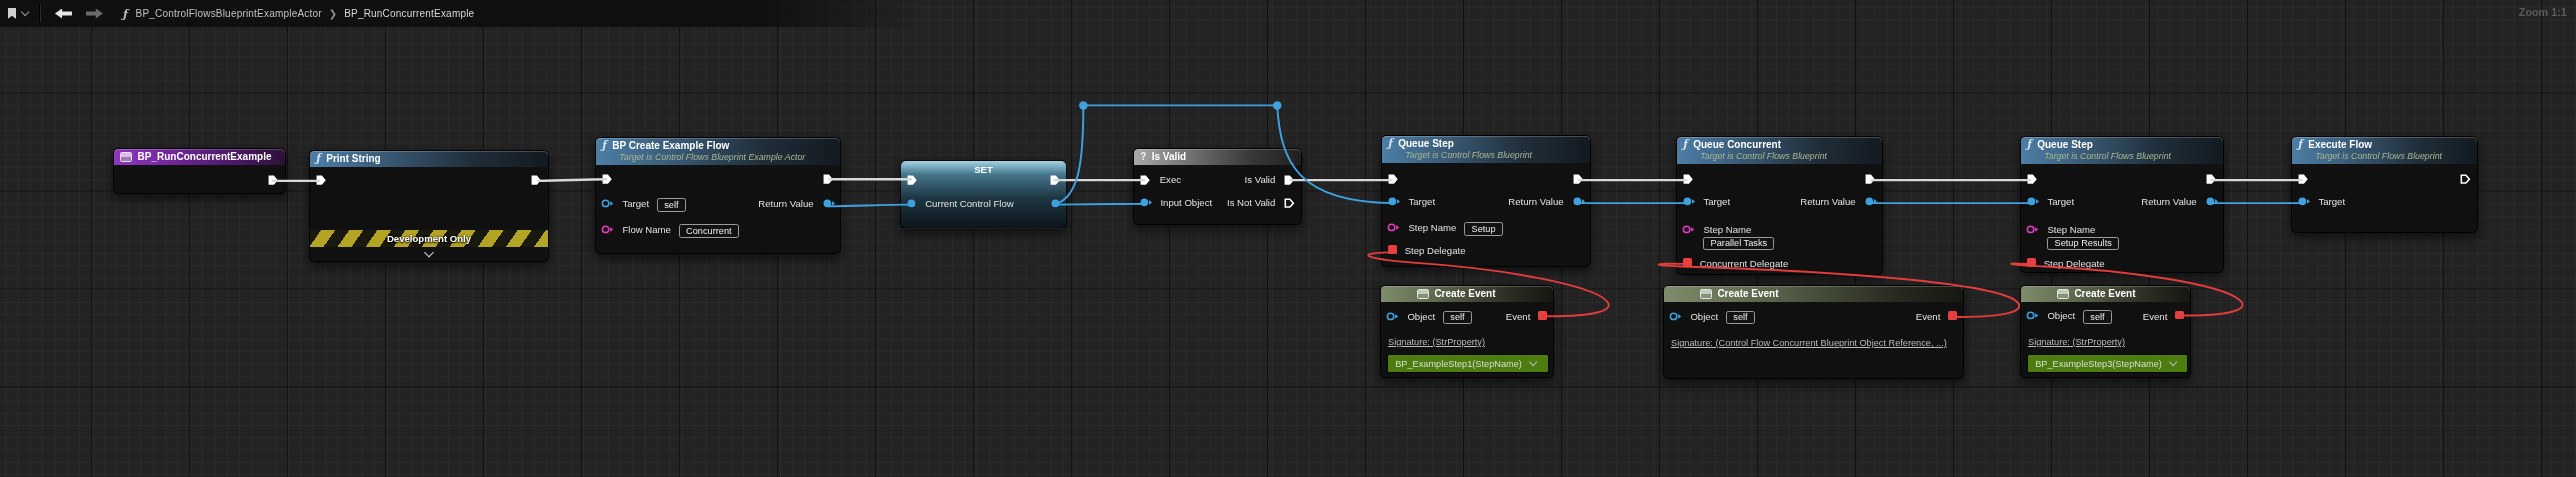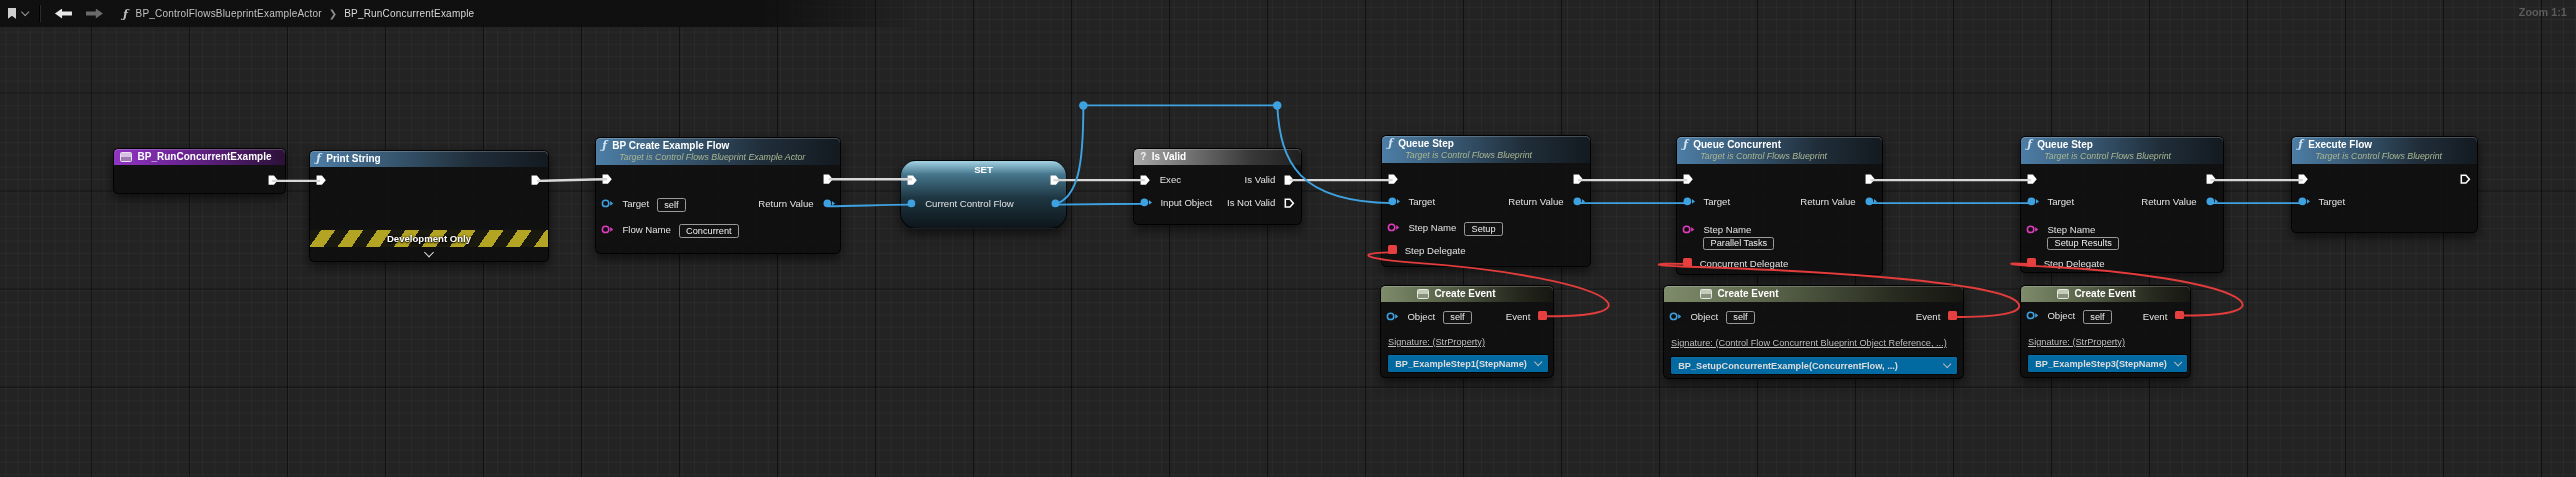--- a/index.html
+++ b/index.html
@@ -53,23 +53,23 @@
   .sq-icon.purple{background:linear-gradient(180deg,#d9bfe8 45%,#a07ab5 45%);}
   .sq-icon.green{background:linear-gradient(180deg,#c3cdb8 45%,#87927a 45%);}
   .prow{position:absolute;display:flex;gap:8px;font-size:9.6px;white-space:nowrap;}
   .prow.right{justify-content:flex-end;}
   .plabel{color:#e3e3e3;}
   .field{background:#121212;border:0.8px solid #9a9a9a;border-radius:2.3px;padding:0.8px 6.2px;
     font-size:9.2px;color:#efefef;white-space:nowrap;}
   .stack{display:flex;flex-direction:column;gap:1.5px;}
   .pin-sq{width:8.5px;height:8.5px;background:#e74040;border-radius:1.5px;flex:0 0 auto;}
   .sig{position:absolute;font-size:9.2px;color:#bdbdbd;white-space:nowrap;text-decoration:underline;}
-  .dropdown{position:absolute;height:17px;background:#0369a1;border:0.8px solid #060606;border-radius:2.3px;
+  .dropdown{position:absolute;height:17px;background:#4d7c0f;border:0.8px solid #060606;border-radius:2.3px;
     display:flex;align-items:center;gap:7.7px;padding:0 7px;font-size:9.2px;color:#dcdcdc;
-    box-shadow:inset 0 0.8px 0 rgba(255,255,255,0.06);font-weight:bold;}
+    box-shadow:inset 0 0.8px 0 rgba(255,255,255,0.06);}
   .dd-chev{width:5.4px;height:5.4px;border-right:1.5px solid #bbb;border-bottom:1.5px solid #bbb;
     transform:rotate(45deg);margin-top:-2.3px;}
   .dd-spacer{flex:1;}
   .devbanner{position:absolute;left:0;right:0;height:17px;display:flex;align-items:center;justify-content:center;
     background:repeating-linear-gradient(-55deg,#b4a424 0 11.5px,#191910 11.5px 23px);
     font-size:9.6px;font-weight:bold;color:#fff;text-shadow:0 0.8px 1.5px #000,0 0 2.3px #000;}
   .adv-chev{position:absolute;left:50%;transform:translateX(-50%) rotate(45deg);width:6.2px;height:6.2px;
     border-right:1.5px solid #ddd;border-bottom:1.5px solid #ddd;}
   svg.pin{flex:0 0 auto;display:block;}
   #wires{position:absolute;left:0;top:0;z-index:3;pointer-events:none;}
@@ -191,21 +191,21 @@
     </div>
     <div class="prow right" style="right:5.4px;top:60px;">
       <span class="plabel">Return Value</span>
       <svg class="pin" width="13" height="10.8" viewBox="0 0 17 14">
         <circle cx="7" cy="7" r="5" fill="#3fa2e0"></circle>
           <path d="M13 4 L17 7 L13 10 Z" fill="#3fa2e0"></path>
       </svg>
     </div>
   </div>
 
-  <div class="node hd-set" style="left:900px;top:160px;width:165px;height:67px;border-radius:16px;">
+  <div class="node hd-set" style="left:900px;top:160px;width:165px;height:67px;border-radius:6px;">
     <div class="ntitle" style="text-align:center;padding-top:3.1px;font-size:9.6px;">SET</div>
     <div class="prow" style="left:4.6px;top:13px;">
       <svg class="pin" width="12.3" height="12.3" viewBox="0 0 16 16">
           <path d="M2 2 L9 2 L14 8 L9 14 L2 14 Z" fill="#fff"></path>
         </svg>
     </div>
     <div class="prow right" style="right:4.6px;top:13px;">
       <svg class="pin" width="12.3" height="12.3" viewBox="0 0 16 16">
           <path d="M2 2 L9 2 L14 8 L9 14 L2 14 Z" fill="#fff"></path>
         </svg>
@@ -390,25 +390,20 @@
         <path d="M12 4 L16 7 L12 10 Z" fill="#3fa2e0"></path>
       </svg>
       <span class="plabel">Object</span>
       <span class="field">self</span>
     </div>
     <div class="prow right" style="right:6.2px;top:25.4px;">
       <span class="plabel">Event</span>
       <span class="pin-sq"></span>
     </div>
     <div class="sig" style="left:7px;top:52px;">Signature: (Control Flow Concurrent Blueprint Object Reference, ...)</div>
-    <div class="dropdown" style="left:6.2px;top:70px;width:272px;">
-      <span>BP_SetupConcurrentExample(ConcurrentFlow, ...)</span>
-      <span class="dd-spacer"></span>
-      <span class="dd-chev"></span>
-    </div>
   </div>
 
   <div class="node" style="left:2020px;top:136px;width:202px;height:135px;">
     <div class="nhead hd-blue">
       <div class="trow">
         <span class="hicon">ƒ</span>
         <span class="ntitle">Queue Step</span>
       </div>
       <div class="nsub">Target is Control Flows Blueprint</div>
     </div>

